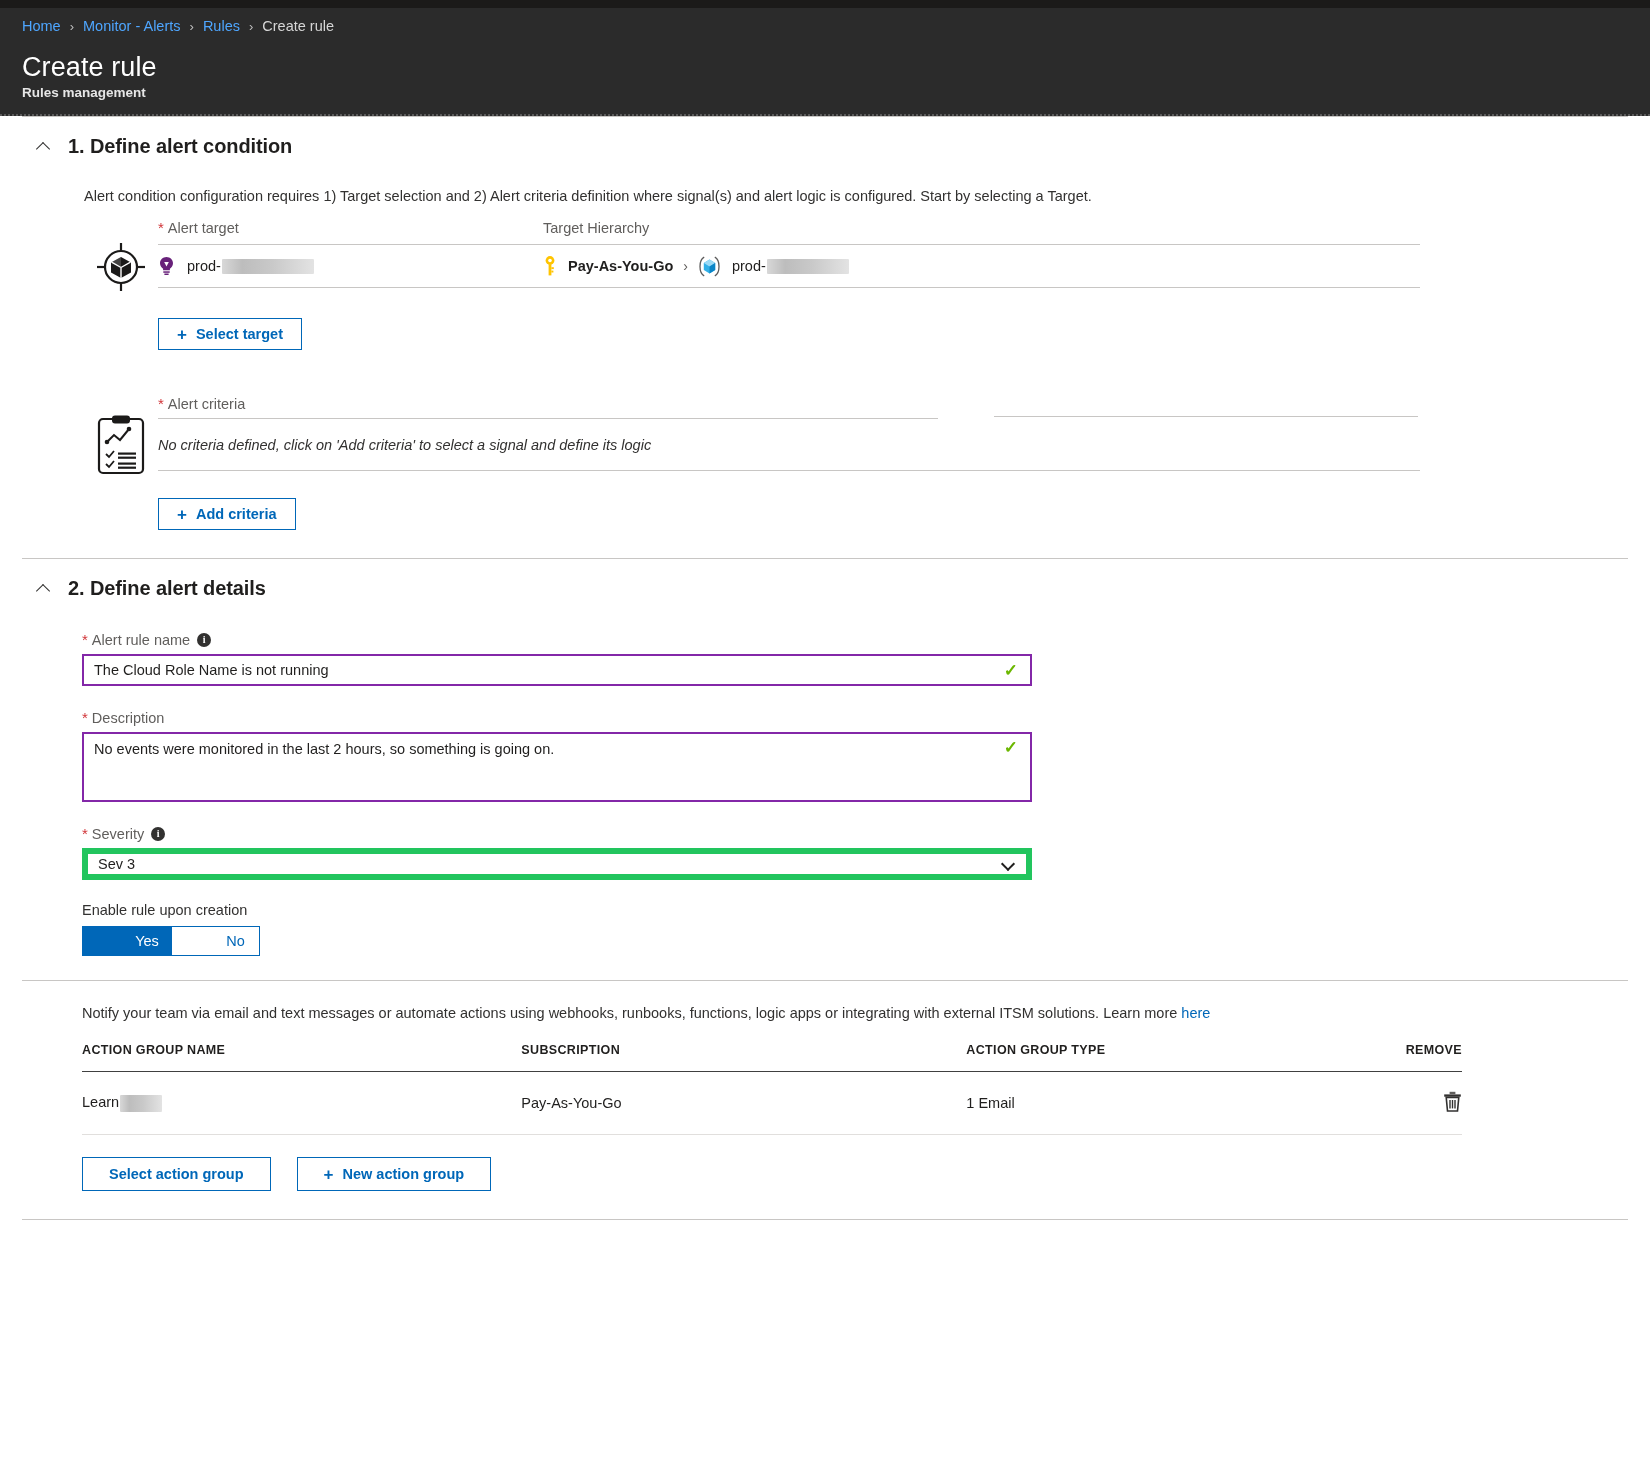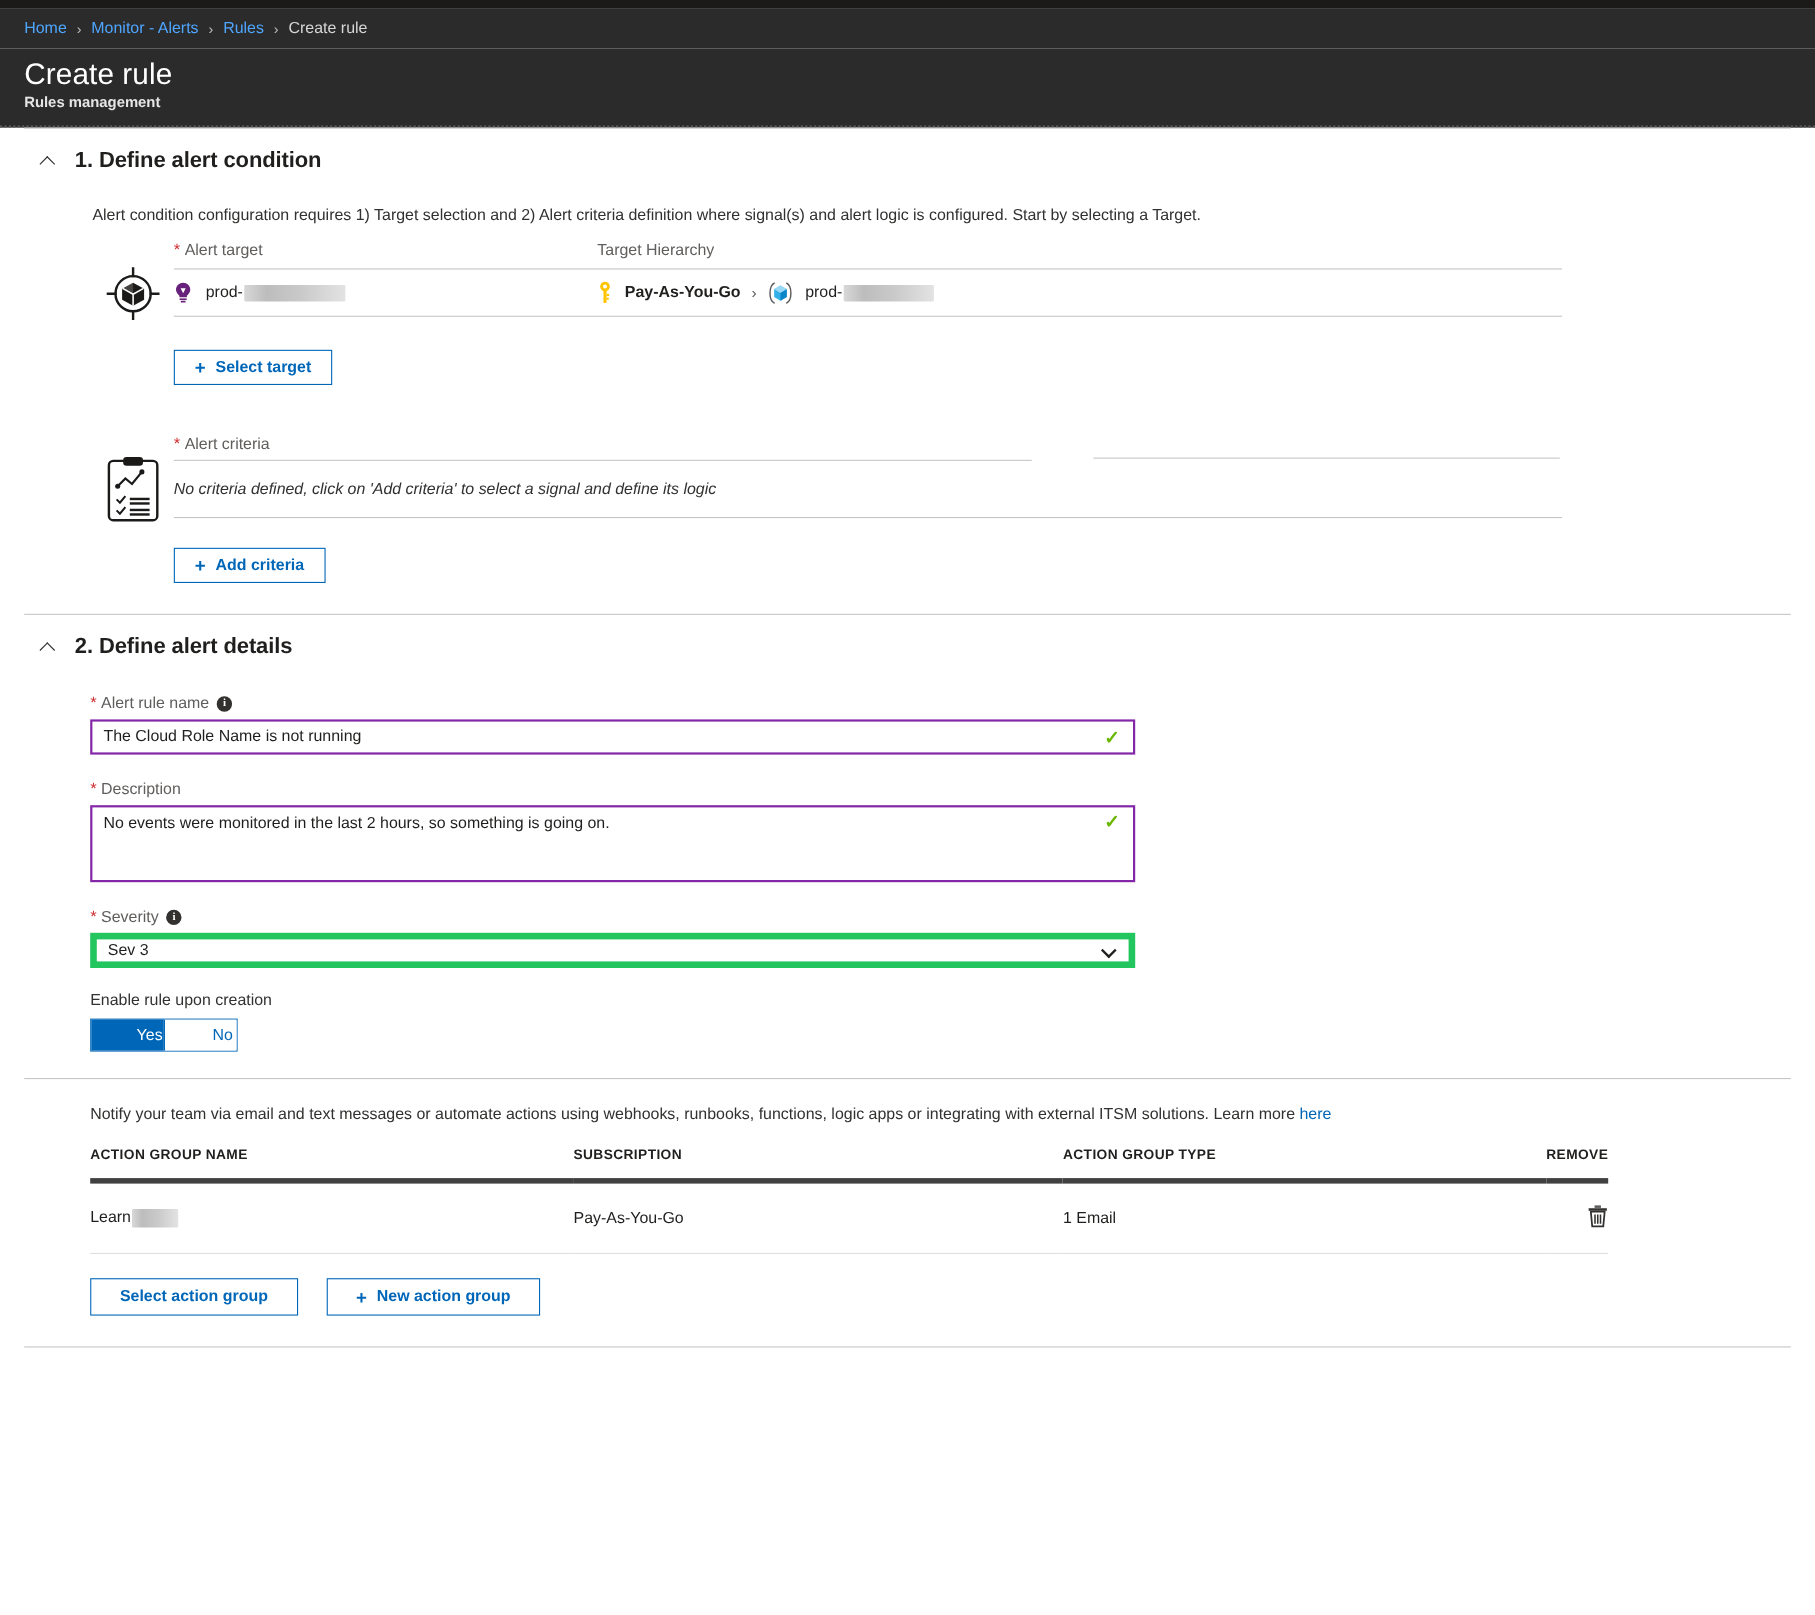--- a/index.html
+++ b/index.html
@@ -286,21 +286,21 @@
     font-size: 14.5px;
     color: #323130;
     margin-bottom: 8px;
   }
   .toggle {
     display: inline-flex;
     border: 1px solid #0067b8;
     height: 30px;
   }
   .toggle-opt {
-    width: 66px;
+    width: 88px;
     display: flex;
     align-items: center;
     justify-content: center;
     font-size: 14.5px;
     cursor: pointer;
     padding-left: 40px;
   }
   .toggle-opt.on { background: #0067b8; color: #ffffff; }
   .toggle-opt.off { background: #ffffff; color: #0067b8; border-left: 1px solid #0067b8; }
 
@@ -318,21 +318,21 @@
     margin: 20px 0 0 82px;
     width: 1380px;
   }
   table.agt th {
     text-align: left;
     font-size: 12.5px;
     font-weight: 700;
     color: #201f1e;
     letter-spacing: .35px;
     padding: 0 0 14px 0;
-    border-bottom: 5px solid #404040;
+    border-bottom: 1px solid #404040;
   }
   table.agt th.c-name { width: 445px; }
   table.agt th.c-sub  { width: 450px; }
   table.agt th.c-type { width: 445px; }
   table.agt th.c-rem  { text-align: left; }
   table.agt td {
     font-size: 14.5px;
     color: #201f1e;
     padding: 19px 0 19px 0;
     border-bottom: 1px solid #e1dfdd;

